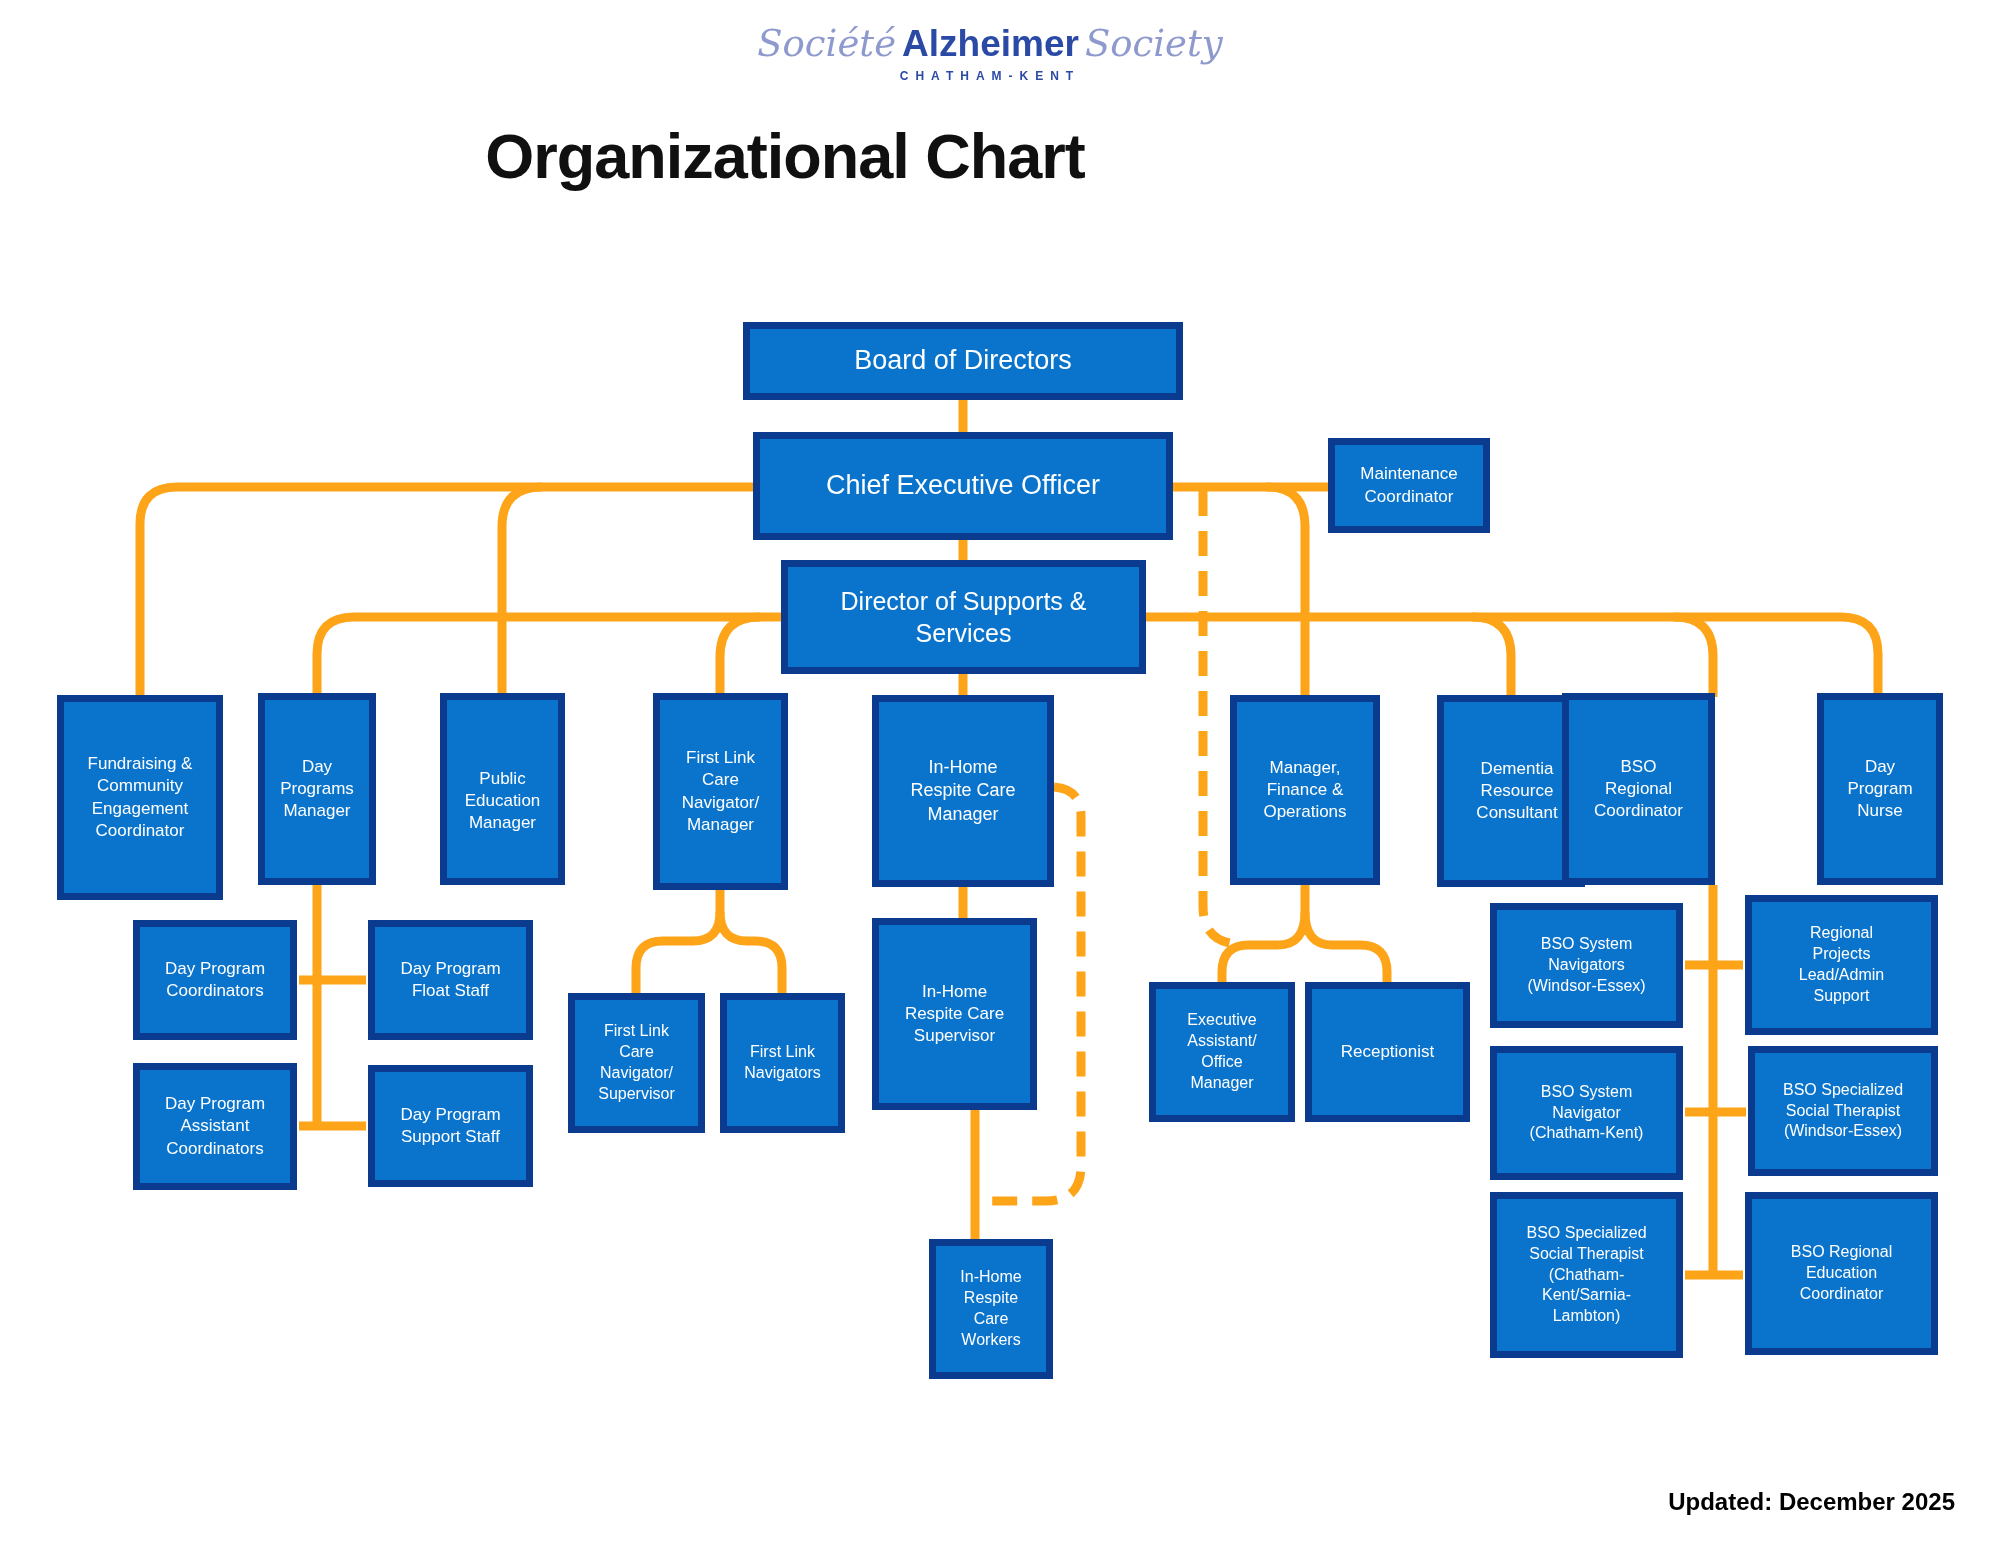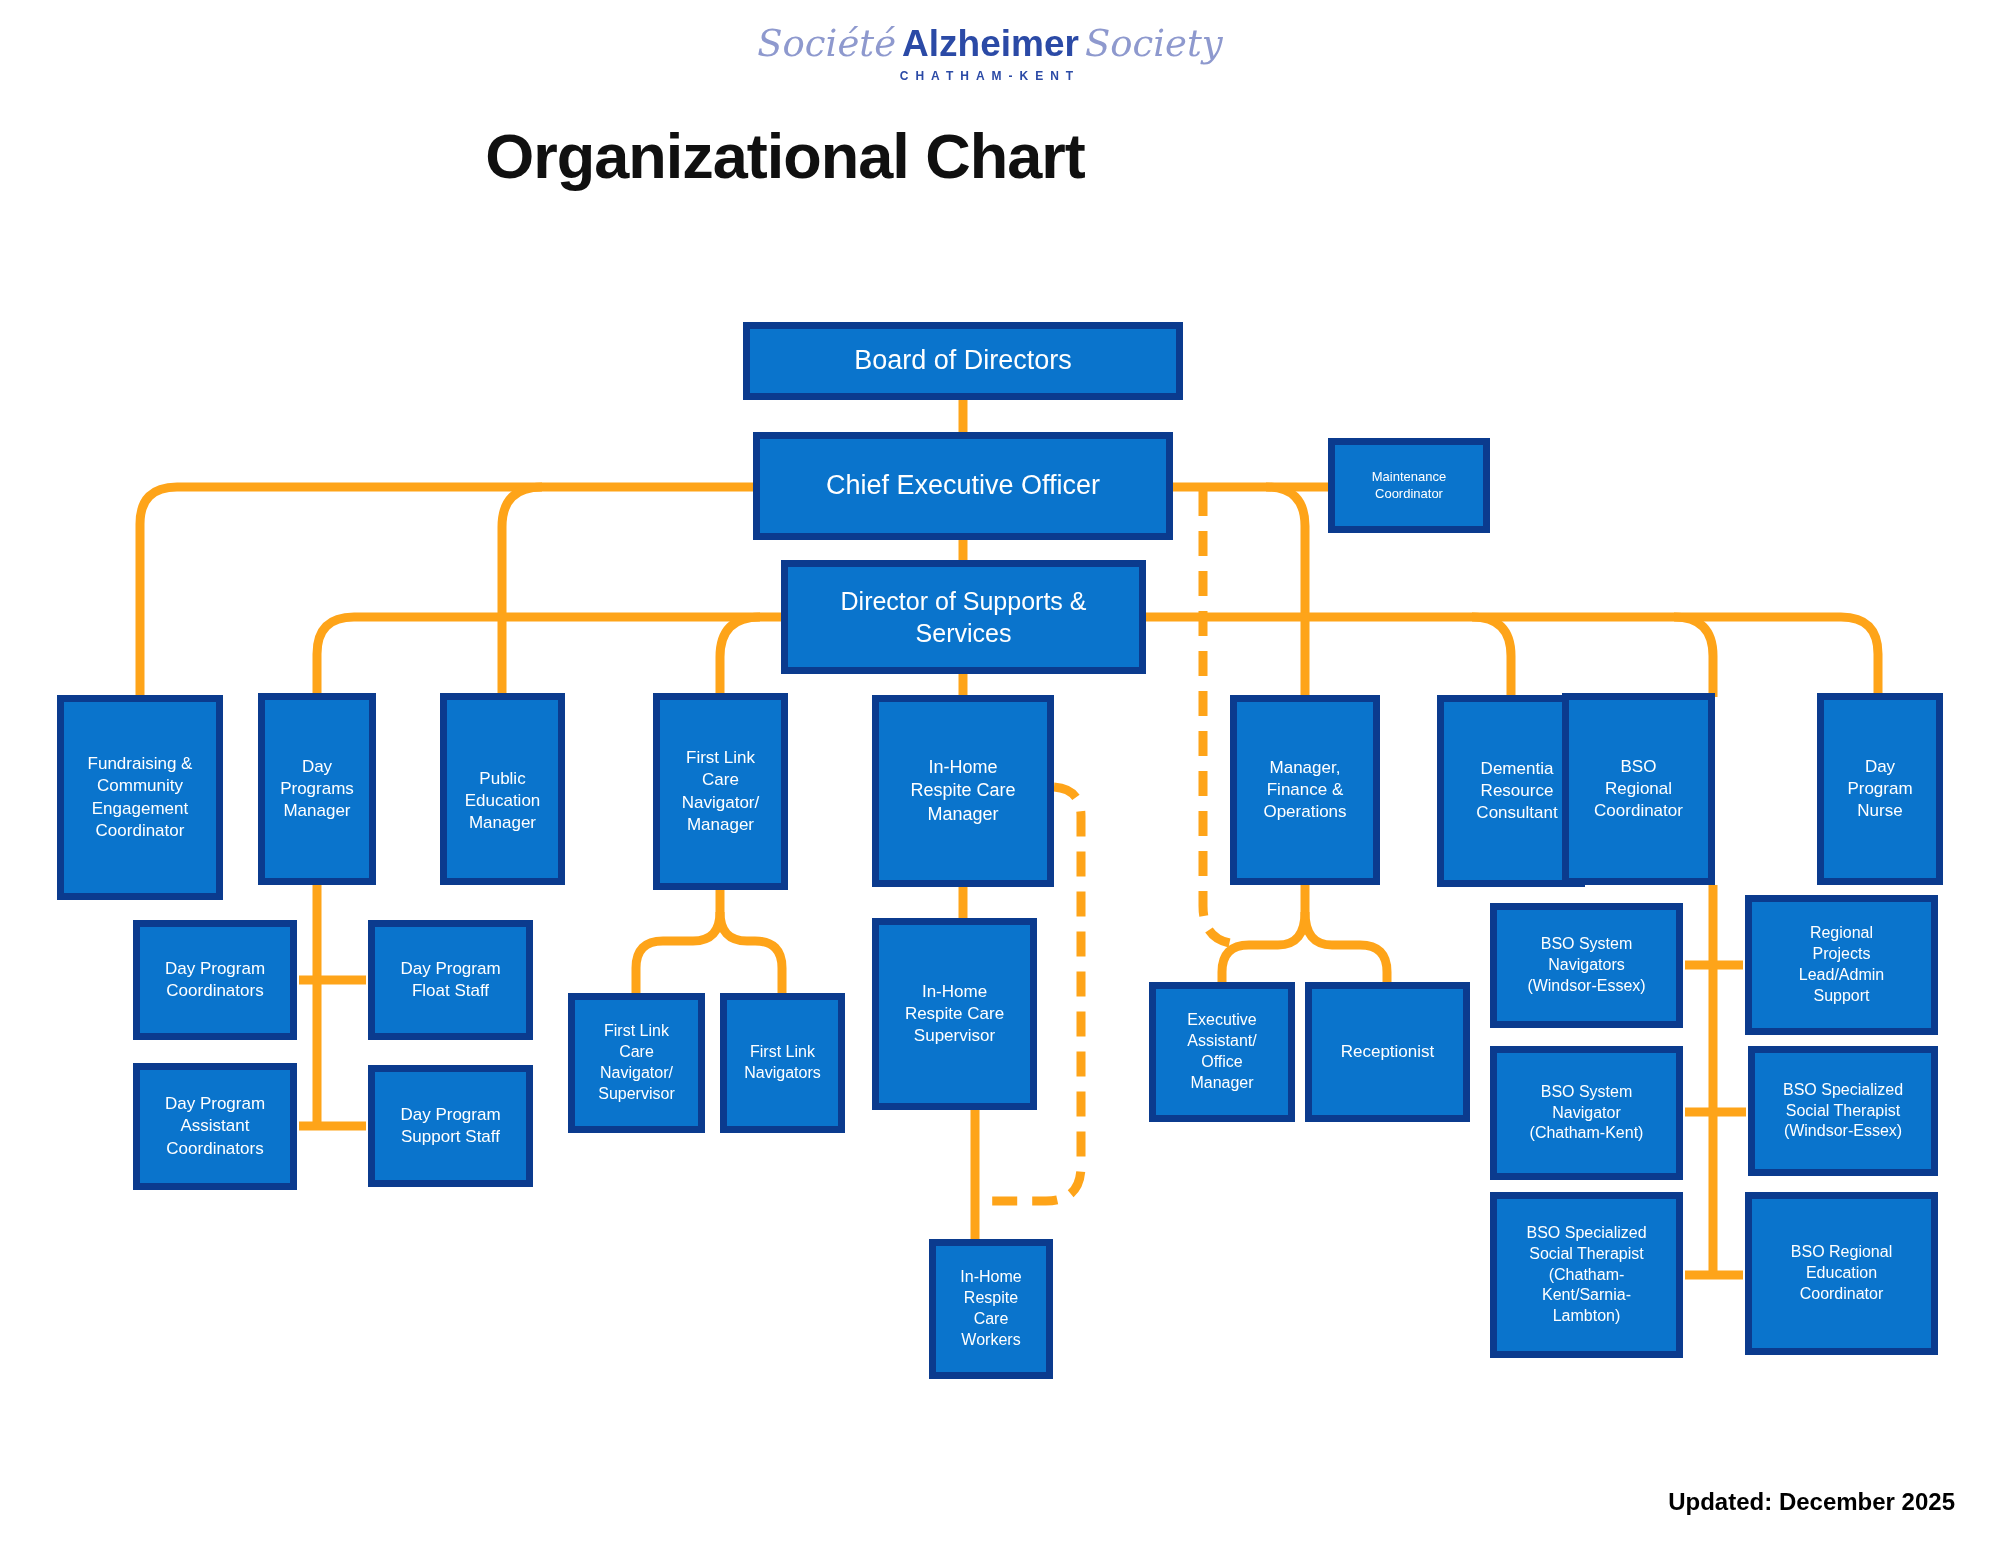--- a/index.html
+++ b/index.html
@@ -82,21 +82,21 @@
         <span class="org-label" style="font-size: 27px;">Board of Directors</span>
       </div>
       <div class="org-box" style="left: 753px; top: 432px; width: 420px; height: 108px;">
         <span class="org-label" style="font-size: 27px;">Chief Executive Officer</span>
       </div>
       <div class="org-box" style="left: 781px; top: 560px; width: 365px; height: 114px;">
         <span class="org-label" style="font-size: 25px;">Director of Supports &amp;
 Services</span>
       </div>
       <div class="org-box" style="left: 1328px; top: 438px; width: 162px; height: 95px;">
-        <span class="org-label" style="font-size: 13px;">Maintenance
+        <span class="org-label" style="font-size: 17px;">Maintenance
 Coordinator</span>
       </div>
       <div class="org-box" style="left: 57px; top: 695px; width: 166px; height: 205px;">
         <span class="org-label" style="font-size: 17px;">Fundraising &amp;
 Community
 Engagement
 Coordinator</span>
       </div>
       <div class="org-box" style="left: 258px; top: 693px; width: 118px; height: 192px;">
         <span class="org-label" style="font-size: 17px;">Day

